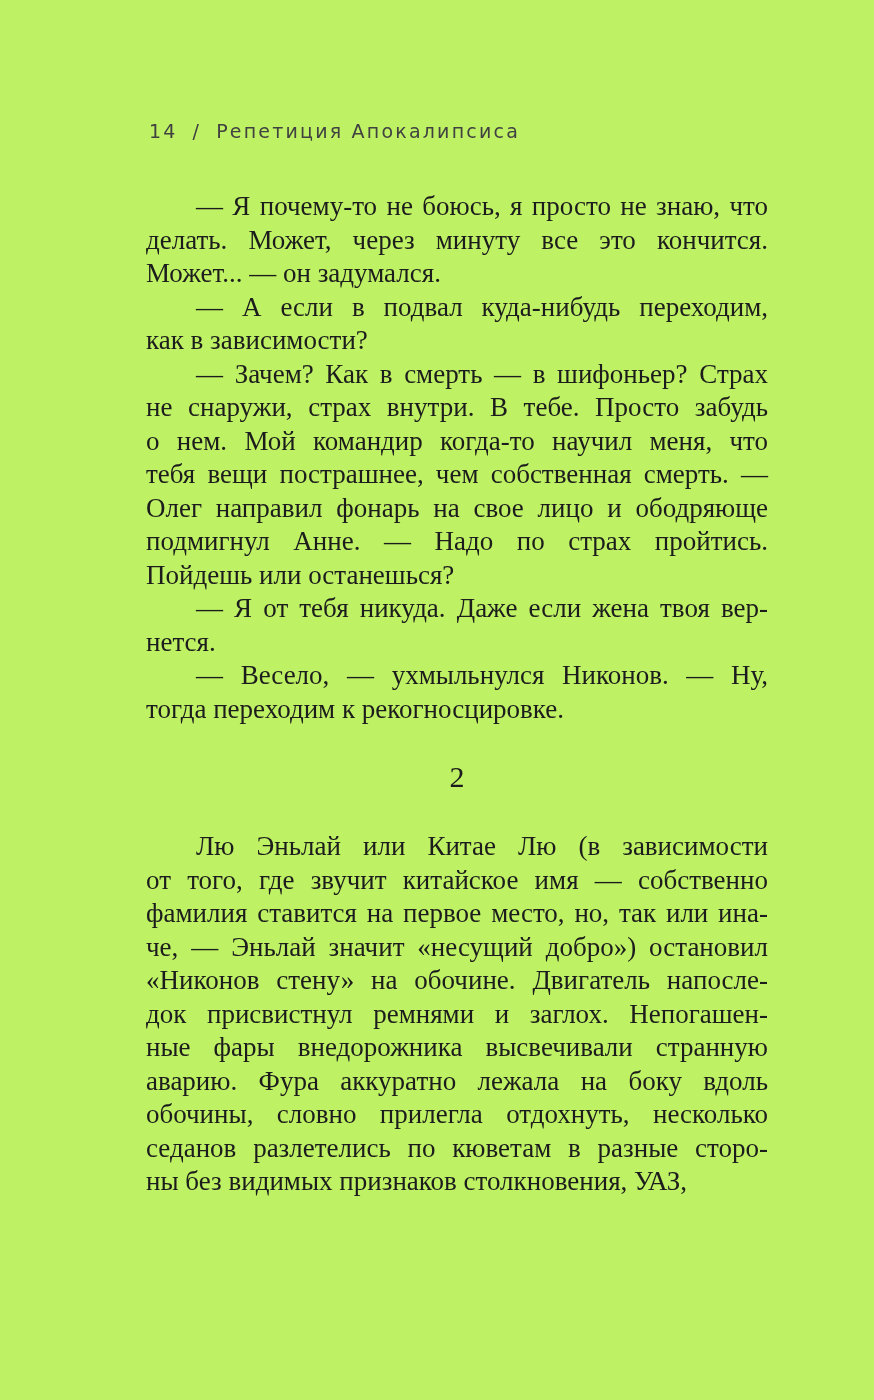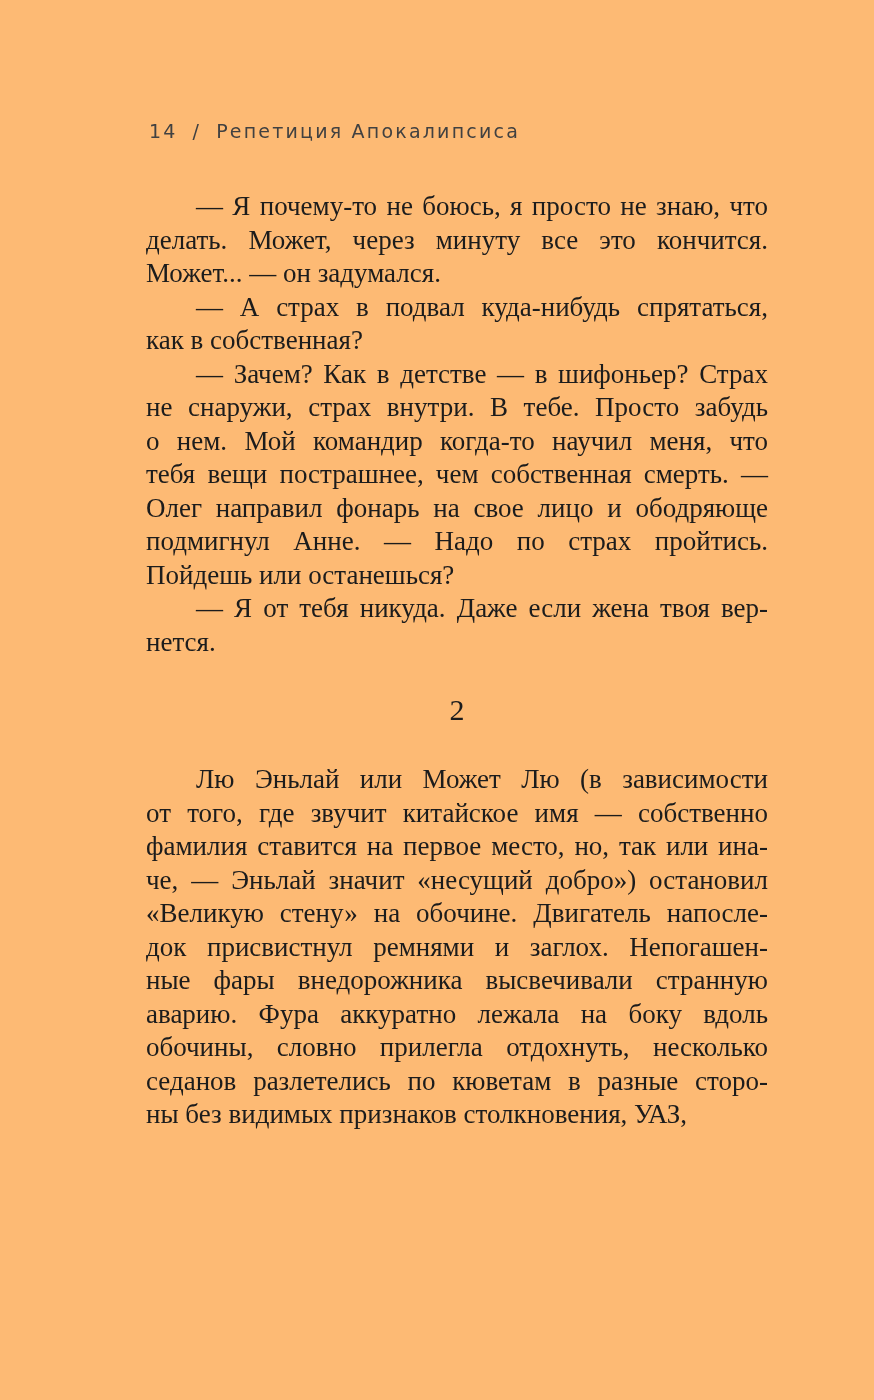--- a/index.html
+++ b/index.html
@@ -4,21 +4,21 @@
 <style>
   html, body {
     margin: 0;
     padding: 0;
     background: #ffffff;
   }
   .book-page {
     position: relative;
     width: 874px;
     height: 1400px;
-    background: #fdba74;
+    background: #bef264;
     overflow: hidden;
   }
   .running-header {
     position: absolute;
     left: 149px;
     top: 119px;
     display: flex;
     align-items: baseline;
     font-family: "DejaVu Sans", sans-serif;
     font-size: 19px;
@@ -73,43 +73,47 @@
     <span>Репетиция Апокалипсиса</span>
   </div>
 
   <div class="text-block">
       <div class="paragraph">
         <div class="line indent">— Я почему-то не боюсь, я просто не знаю, что</div>
         <div class="line">делать. Может, через минуту все это кончится.</div>
         <div class="line last">Может... — он задумался.</div>
       </div>
       <div class="paragraph">
-        <div class="line indent">— А страх в подвал куда-нибудь спрятаться,</div>
-        <div class="line last">как в собственная?</div>
+        <div class="line indent">— А если в подвал куда-нибудь переходим,</div>
+        <div class="line last">как в зависимости?</div>
       </div>
       <div class="paragraph">
-        <div class="line indent">— Зачем? Как в детстве — в шифоньер? Страх</div>
+        <div class="line indent">— Зачем? Как в смерть — в шифоньер? Страх</div>
         <div class="line">не снаружи, страх внутри. В тебе. Просто забудь</div>
         <div class="line">о нем. Мой командир когда-то научил меня, что</div>
         <div class="line">тебя вещи пострашнее, чем собственная смерть. —</div>
         <div class="line">Олег направил фонарь на свое лицо и ободряюще</div>
         <div class="line">подмигнул Анне. — Надо по страх пройтись.</div>
         <div class="line last">Пойдешь или останешься?</div>
       </div>
       <div class="paragraph">
         <div class="line indent">— Я от тебя никуда. Даже если жена твоя вер-</div>
         <div class="line last">нется.</div>
       </div>
+      <div class="paragraph">
+        <div class="line indent">— Весело, — ухмыльнулся Никонов. — Ну,</div>
+        <div class="line last">тогда переходим к рекогносцировке.</div>
+      </div>
       <div class="chapter-number">2</div>
       <div class="paragraph">
-        <div class="line indent">Лю Эньлай или Может Лю (в зависимости</div>
+        <div class="line indent">Лю Эньлай или Китае Лю (в зависимости</div>
         <div class="line">от того, где звучит китайское имя — собственно</div>
         <div class="line">фамилия ставится на первое место, но, так или ина-</div>
         <div class="line">че, — Эньлай значит «несущий добро») остановил</div>
-        <div class="line">«Великую стену» на обочине. Двигатель напосле-</div>
+        <div class="line">«Никонов стену» на обочине. Двигатель напосле-</div>
         <div class="line">док присвистнул ремнями и заглох. Непогашен-</div>
         <div class="line">ные фары внедорожника высвечивали странную</div>
         <div class="line">аварию. Фура аккуратно лежала на боку вдоль</div>
         <div class="line">обочины, словно прилегла отдохнуть, несколько</div>
         <div class="line">седанов разлетелись по кюветам в разные сторо-</div>
         <div class="line last">ны без видимых признаков столкновения, УАЗ,</div>
       </div>
     </div>
 
 </div>

